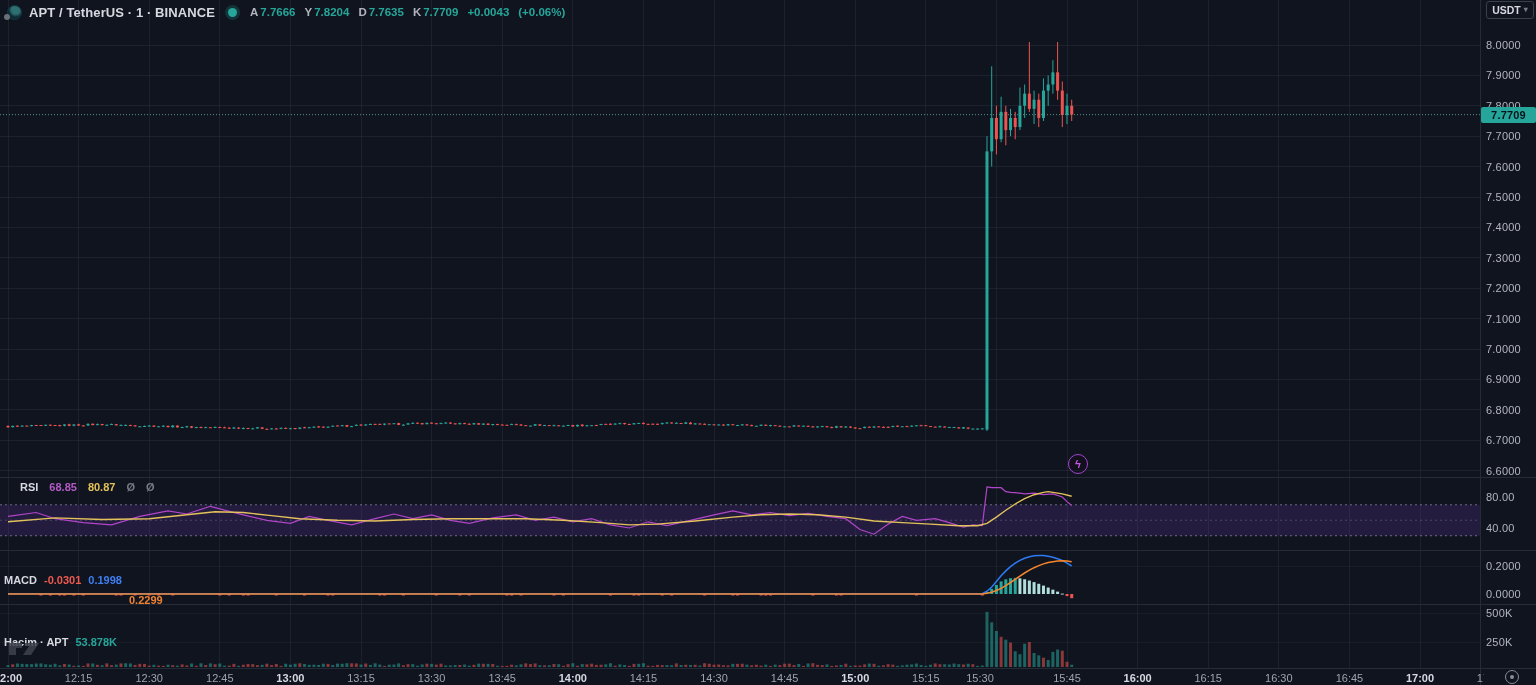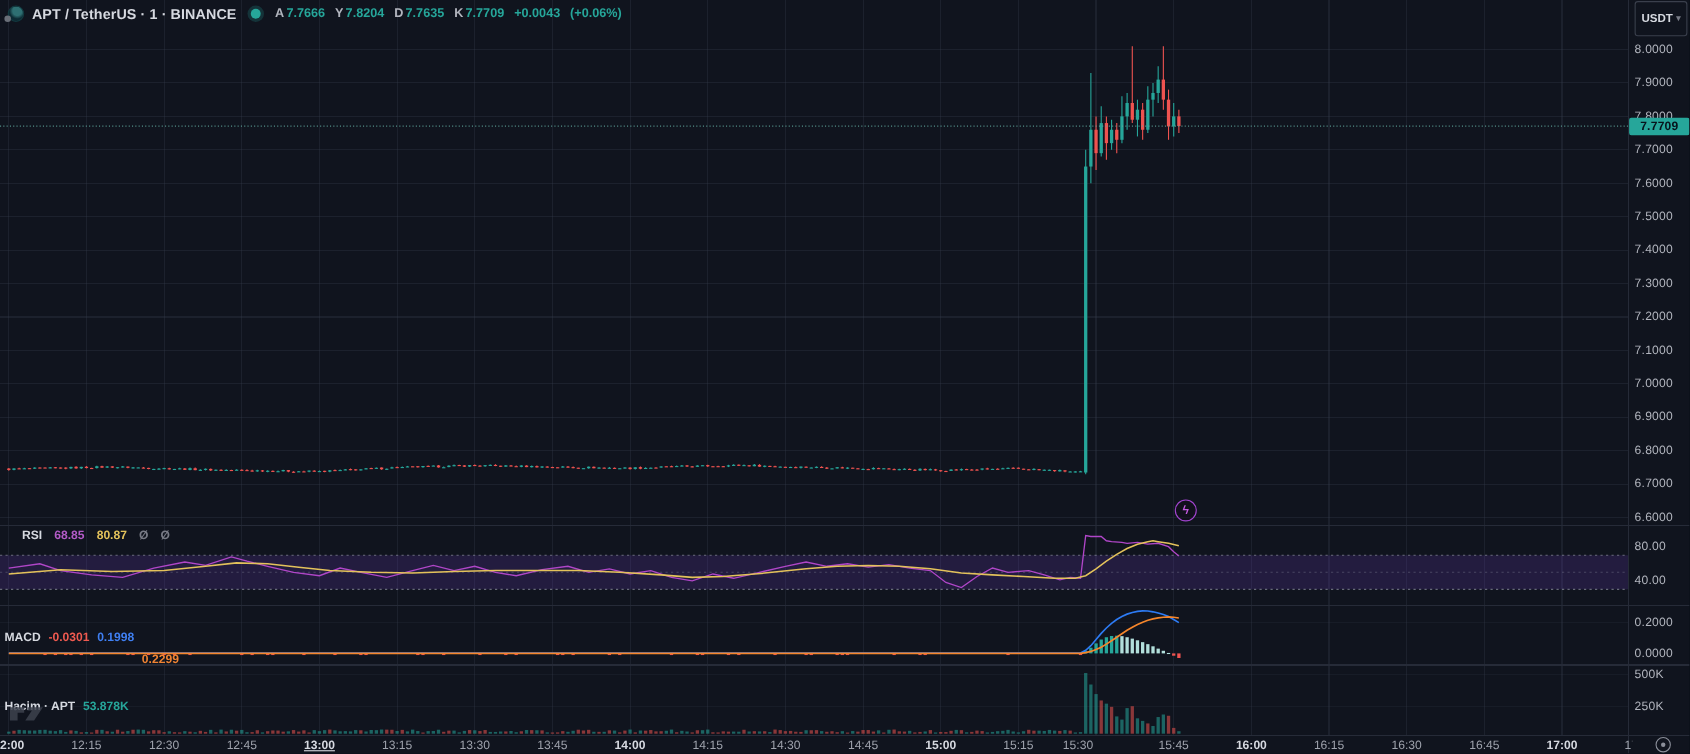--- a/index.html
+++ b/index.html
@@ -34,21 +34,21 @@
   .lg-teal{color:#26a69a;}
   
   .plabel{position:absolute;left:1486px;transform:translateY(-50%);font-size:11px;color:#b2b5be;letter-spacing:.2px;}
   .tlabel{position:absolute;top:4px;transform:translateX(-50%);font-size:11px;color:#9fa3ad;}
   .tlabel.bold{color:#d6d9e0;font-weight:700;}
   #time-axis{position:absolute;left:0;top:668px;width:1484px;height:17px;overflow:hidden;pointer-events:auto;}
   
   .price-badge{position:absolute;left:1481px;width:55px;height:16px;background:#26a69a;color:#07131c;
     font-size:11px;font-weight:700;display:flex;align-items:center;justify-content:center;border-radius:2px;letter-spacing:.2px;}
   
-  .usdt-btn{position:absolute;right:2px;top:1px;width:48px;height:32px;box-sizing:border-box;
+  .usdt-btn{position:absolute;right:2px;top:1px;width:48px;height:18px;box-sizing:border-box;
     background:#10141e;border:1px solid #3a3f4c;border-radius:3px;color:#d6d9e0;font-size:10.5px;font-weight:600;
     display:flex;align-items:center;justify-content:center;gap:3px;cursor:pointer;font-family:"Liberation Sans",sans-serif;}
   .usdt-btn .chev{color:#787b86;font-size:8px;line-height:6px;}
   
   .flash-icon{position:absolute;left:1068px;top:454px;width:20px;height:20px;border-radius:50%;
     border:1.5px solid #a244cf;box-sizing:border-box;color:#c45ae0;font-size:11px;font-weight:700;
     display:flex;align-items:center;justify-content:center;background:rgba(20,10,26,.35);cursor:pointer;}
   
   .gear-icon{position:absolute;left:1505px;top:670px;width:14px;height:14px;border-radius:50%;
     border:1.4px solid #8a8e99;box-sizing:border-box;display:flex;align-items:center;justify-content:center;cursor:pointer;}
@@ -941,21 +941,21 @@
   <button class="usdt-btn">
     <span>USDT</span>
     <span class="chev">▾</span>
   </button>
 
   <div id="time-axis">
       <span class="tlabel bold" style="left: 8px;">12:00</span>
       <span class="tlabel" style="left: 78.6005px;">12:15</span>
       <span class="tlabel" style="left: 149.201px;">12:30</span>
       <span class="tlabel" style="left: 219.801px;">12:45</span>
-      <span class="tlabel bold" style="left: 290.402px; text-decoration: underline;">13:00</span>
+      <span class="tlabel bold" style="left: 290.402px;">13:00</span>
       <span class="tlabel" style="left: 361.002px;">13:15</span>
       <span class="tlabel" style="left: 431.603px;">13:30</span>
       <span class="tlabel" style="left: 502.203px;">13:45</span>
       <span class="tlabel bold" style="left: 572.804px;">14:00</span>
       <span class="tlabel" style="left: 643.404px;">14:15</span>
       <span class="tlabel" style="left: 714.005px;">14:30</span>
       <span class="tlabel" style="left: 784.605px;">14:45</span>
       <span class="tlabel bold" style="left: 855.206px;">15:00</span>
       <span class="tlabel" style="left: 925.806px;">15:15</span>
       <span class="tlabel" style="left: 980px;">15:30</span>

